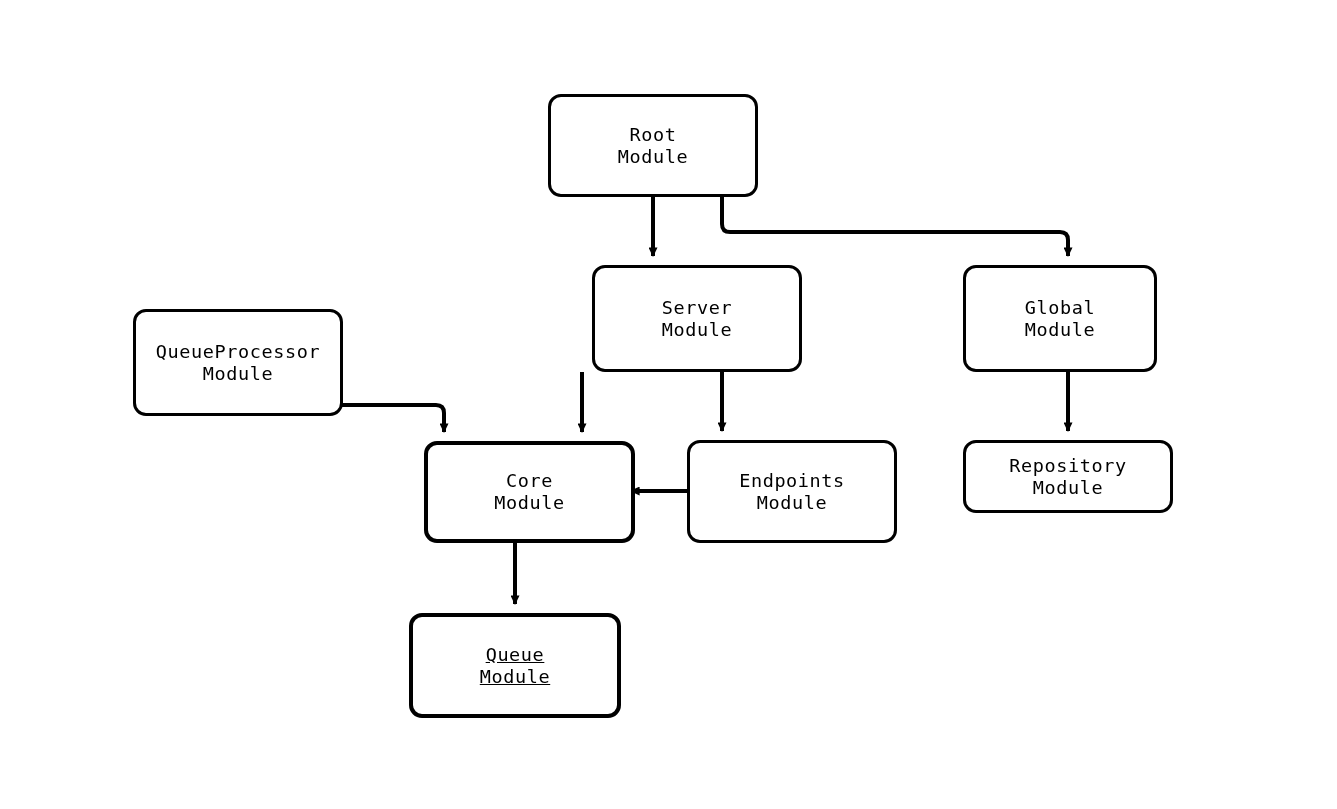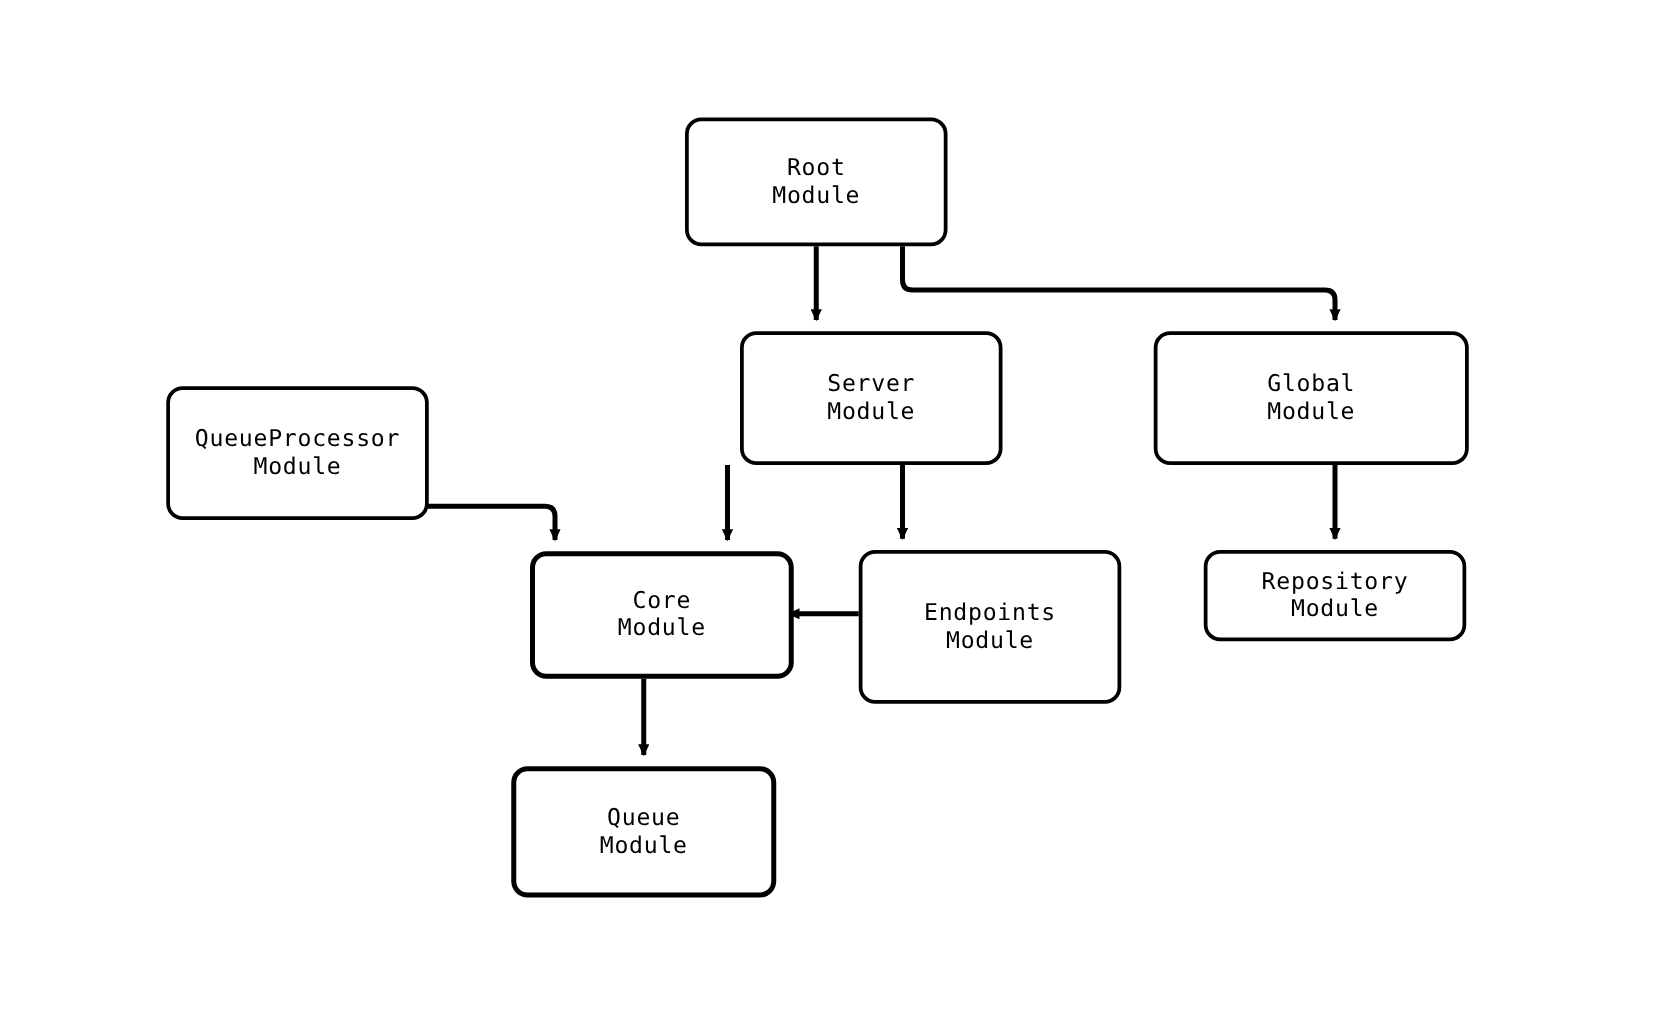--- a/index.html
+++ b/index.html
@@ -87,38 +87,38 @@
   <div class="node" style="left:133px; top:265px; width:210px; height:107px;margin-top:44px;">
     <span class="node-line">QueueProcessor</span>
     <span class="node-line">Module</span>
   </div>
 
   <div class="node" style="left:548px; top:265px; width:210px; height:107px;margin-left:44px;">
     <span class="node-line">Server</span>
     <span class="node-line">Module</span>
   </div>
 
-  <div class="node" style="left:923px; top:265px; width:252px; height:107px;">
+  <div class="node" style="left:963px; top:265px; width:194px; height:107px;">
     <span class="node-line">Global</span>
     <span class="node-line">Module</span>
   </div>
 
   <div class="node" style="left:424px; top:441px; width:211px; height:102px; border-width:4.5px;">
     <span class="node-line">Core</span>
     <span class="node-line">Module</span>
   </div>
 
-  <div class="node" style="left:687px; top:440px; width:210px; height:123px;">
+  <div class="node" style="left:687px; top:440px; width:210px; height:103px;">
     <span class="node-line">Endpoints</span>
     <span class="node-line">Module</span>
   </div>
 
   <div class="node" style="left:963px; top:440px; width:210px; height:73px;">
     <span class="node-line">Repository</span>
     <span class="node-line">Module</span>
   </div>
 
-  <div class="node" style="left:409px; top:613px; width:212px; height:105px; border-width:4.5px;">
+  <div class="node" style="left:409px; top:613px; width:212px; height:105px; border-width:4.5px;text-decoration:underline;">
     <span class="node-line">Queue</span>
     <span class="node-line">Module</span>
   </div>
 
 </div>
 
 </body></html>

